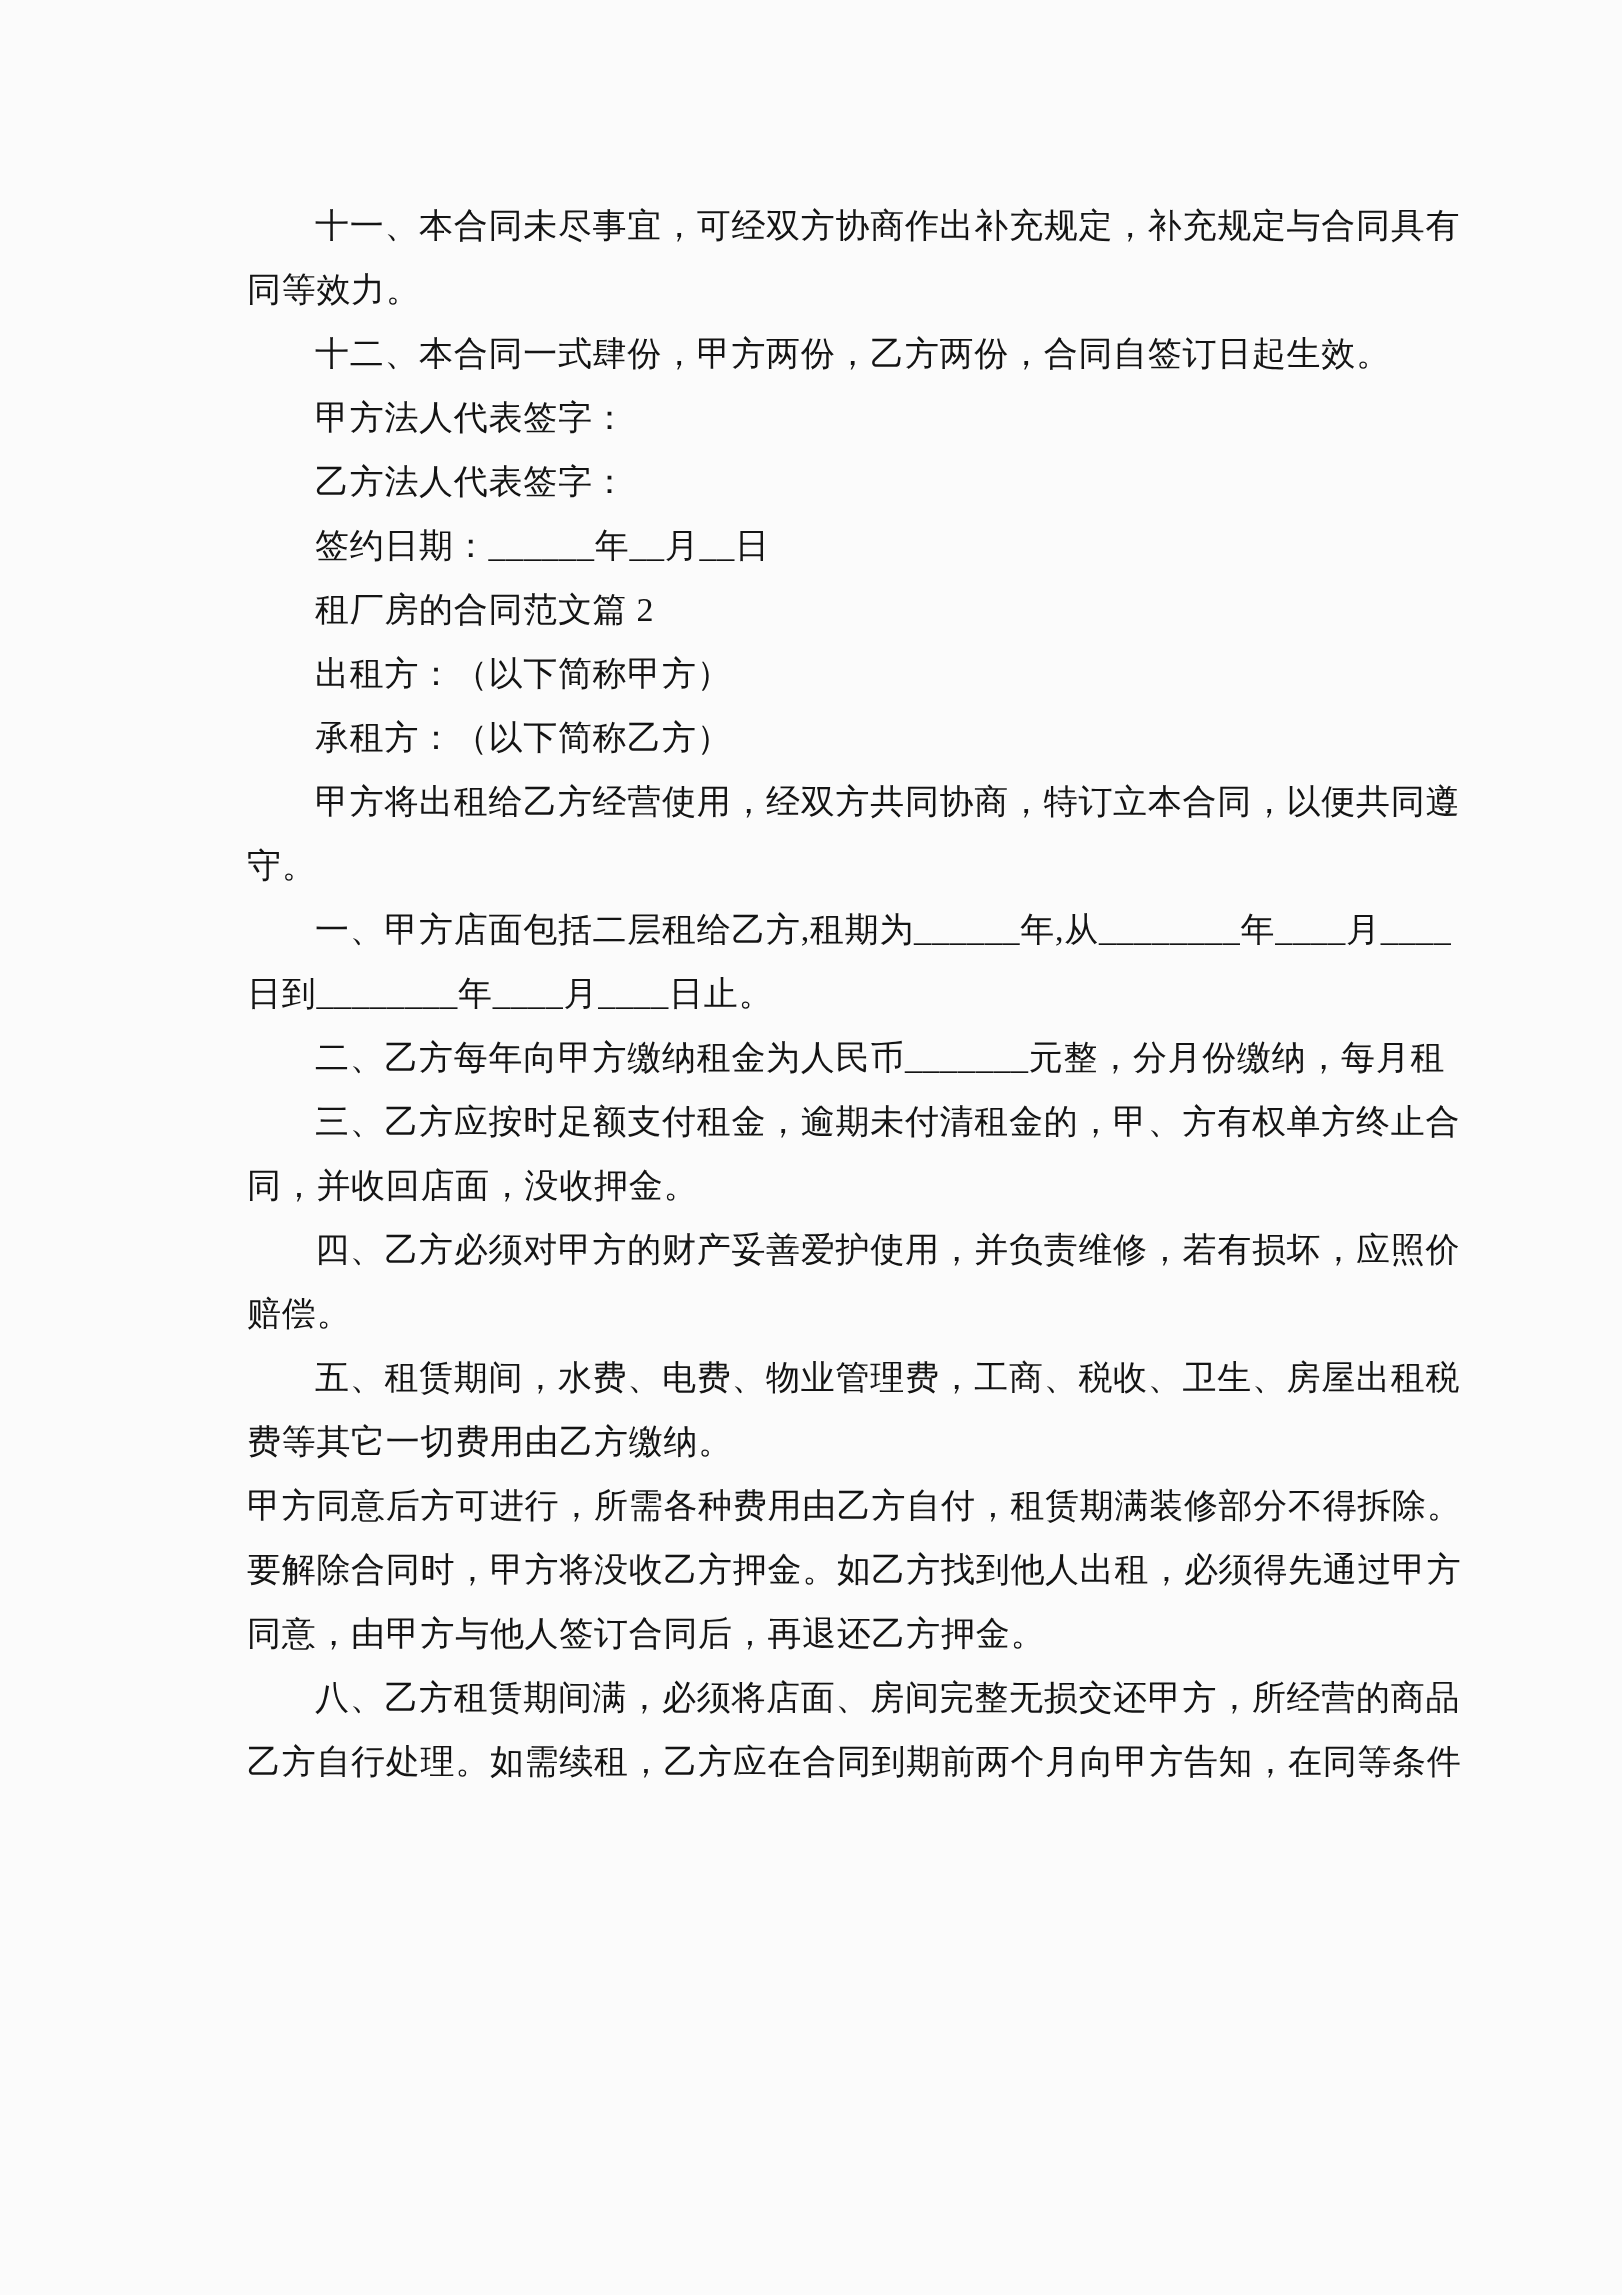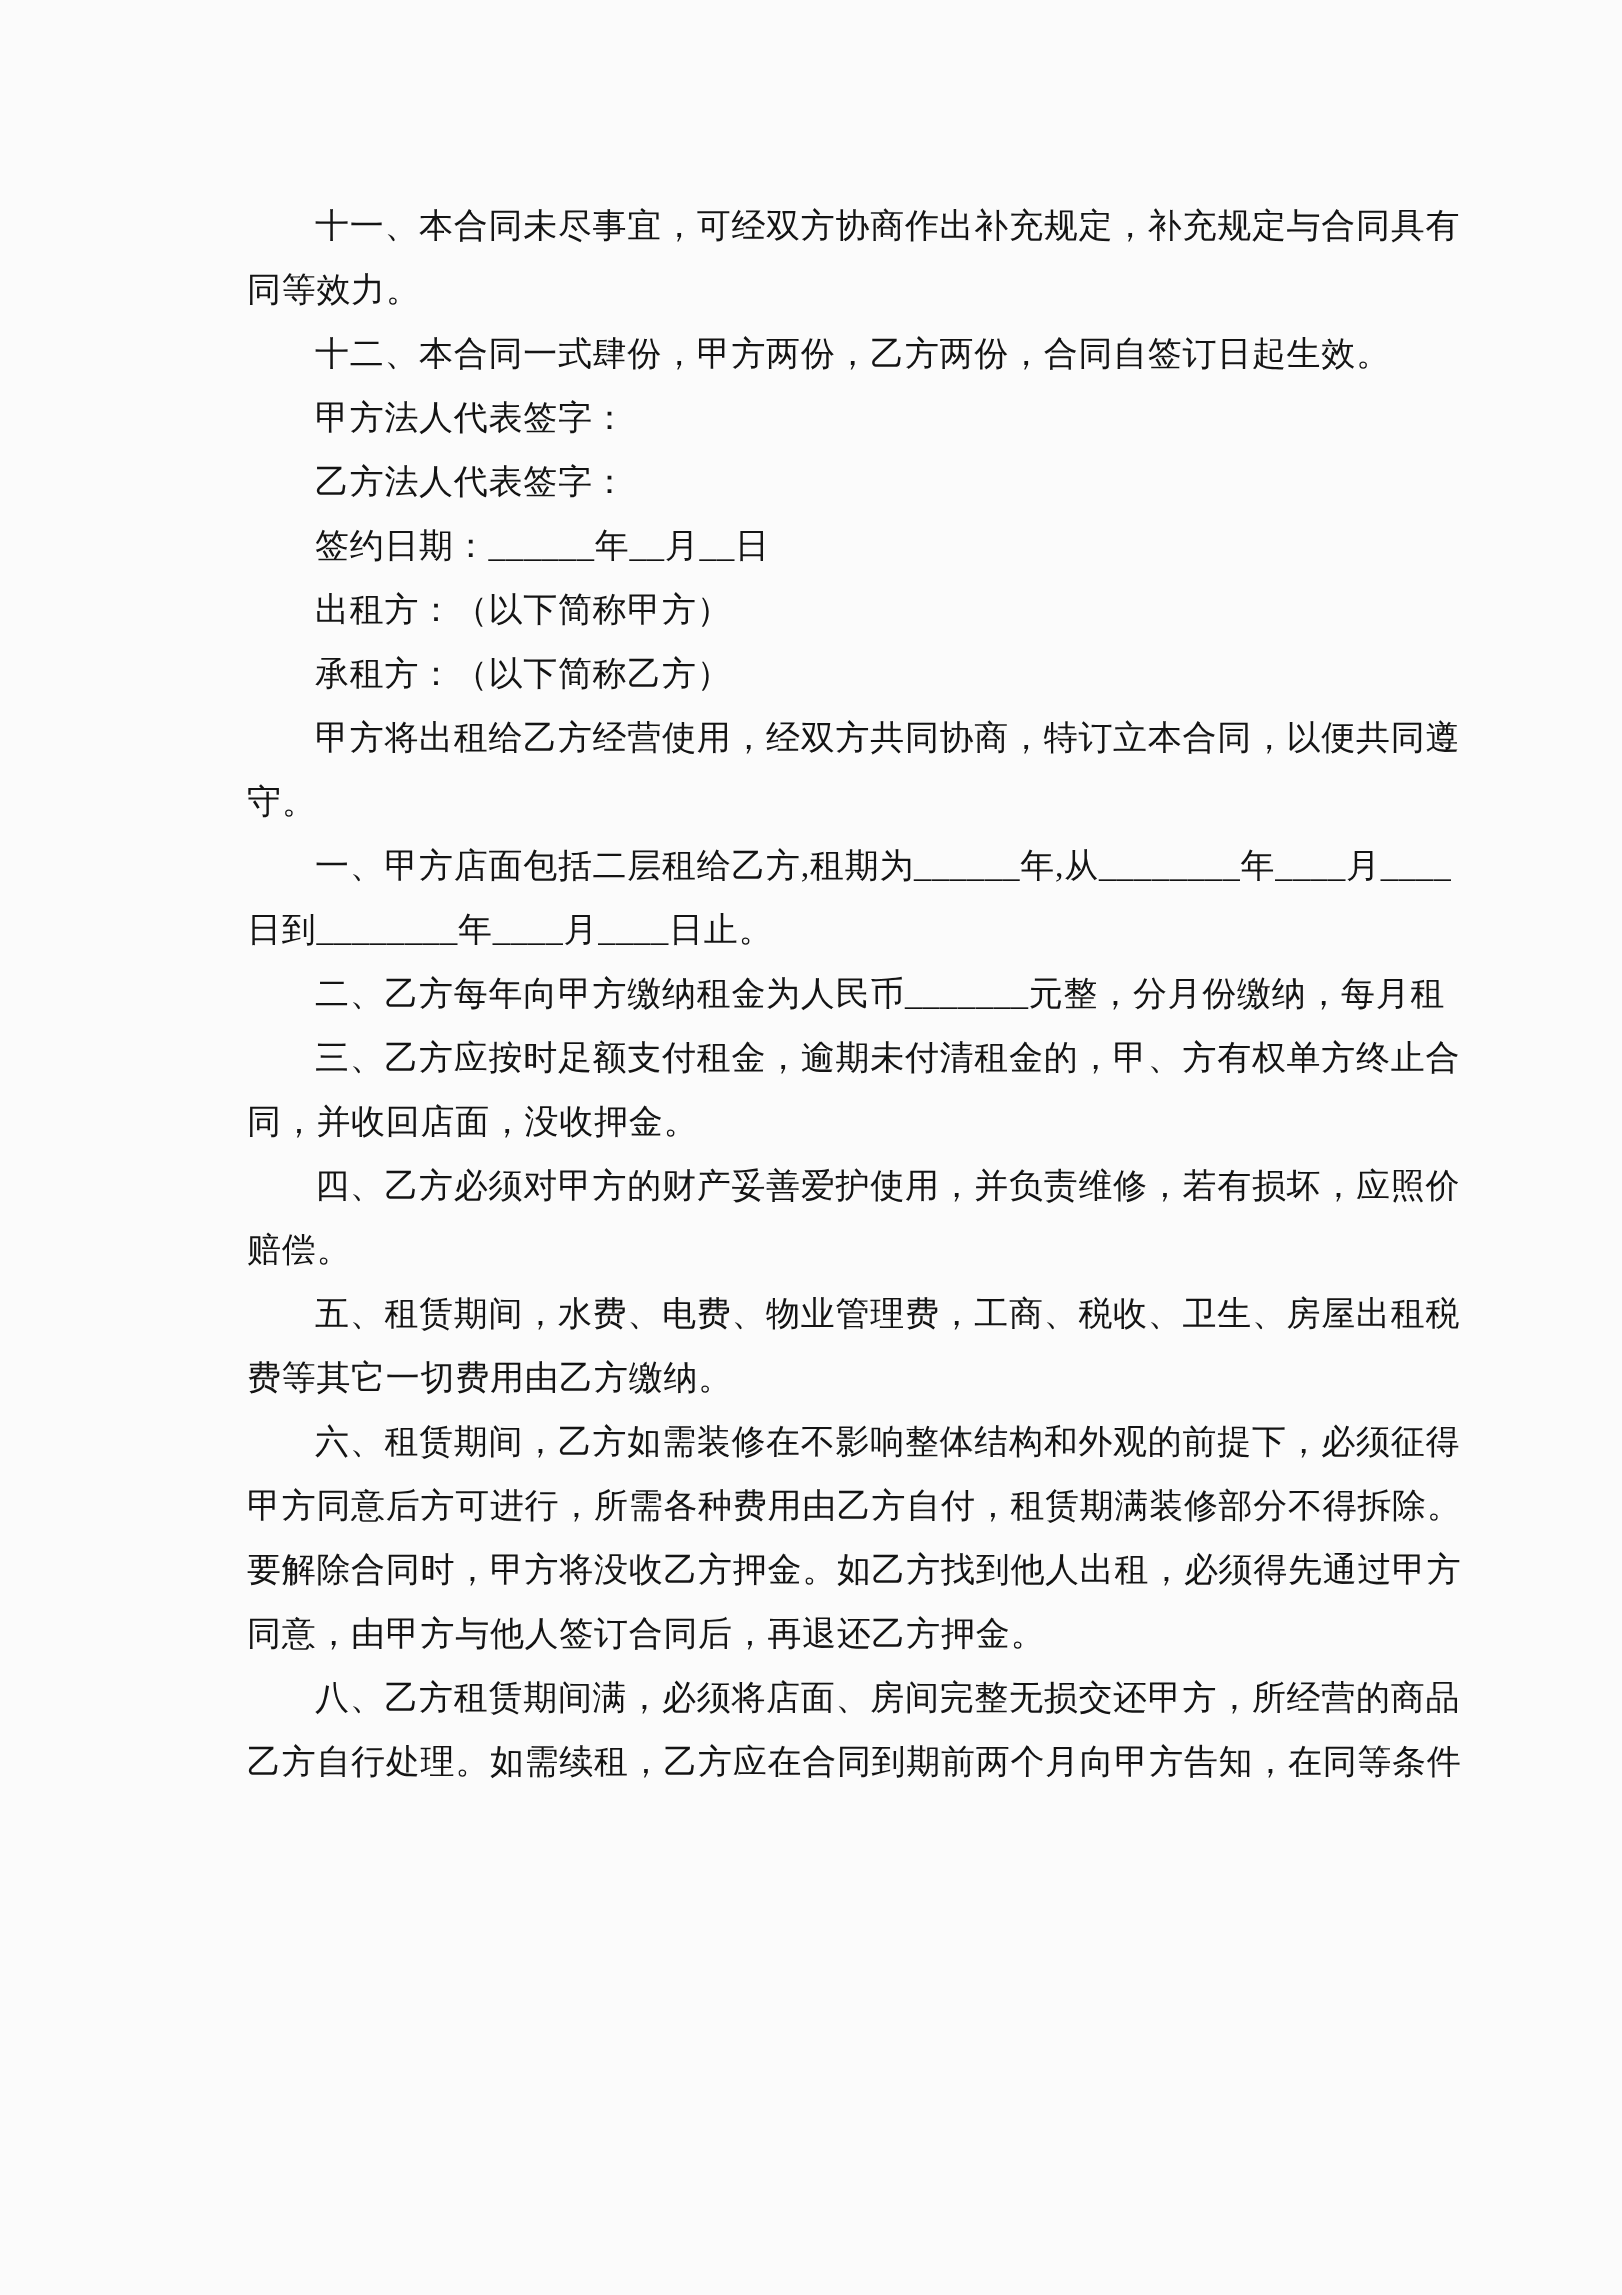--- a/index.html
+++ b/index.html
@@ -44,34 +44,34 @@
 <body>
 
 <div class="page">
   <div class="doc">
     <div class="line indent">十一、本合同未尽事宜，可经双方协商作出补充规定，补充规定与合同具有</div>
     <div class="line">同等效力。</div>
     <div class="line indent">十二、本合同一式肆份，甲方两份，乙方两份，合同自签订日起生效。</div>
     <div class="line indent">甲方法人代表签字：</div>
     <div class="line indent">乙方法人代表签字：</div>
     <div class="line indent">签约日期：______年__月__日</div>
+    <div class="line indent">租厂房的合同范文篇 2</div>
     <div class="line indent">出租方：（以下简称甲方）</div>
     <div class="line indent">承租方：（以下简称乙方）</div>
     <div class="line indent">甲方将出租给乙方经营使用，经双方共同协商，特订立本合同，以便共同遵</div>
     <div class="line">守。</div>
     <div class="line indent">一、甲方店面包括二层租给乙方,租期为______年,从________年____月____</div>
     <div class="line">日到________年____月____日止。</div>
     <div class="line indent">二、乙方每年向甲方缴纳租金为人民币_______元整，分月份缴纳，每月租</div>
     <div class="line indent">三、乙方应按时足额支付租金，逾期未付清租金的，甲、方有权单方终止合</div>
     <div class="line">同，并收回店面，没收押金。</div>
     <div class="line indent">四、乙方必须对甲方的财产妥善爱护使用，并负责维修，若有损坏，应照价</div>
     <div class="line">赔偿。</div>
     <div class="line indent">五、租赁期间，水费、电费、物业管理费，工商、税收、卫生、房屋出租税</div>
     <div class="line">费等其它一切费用由乙方缴纳。</div>
-    <div class="line indent">六、租赁期间，乙方如需装修在不影响整体结构和外观的前提下，必须征得</div>
     <div class="line">甲方同意后方可进行，所需各种费用由乙方自付，租赁期满装修部分不得拆除。</div>
     <div class="line">要解除合同时，甲方将没收乙方押金。如乙方找到他人出租，必须得先通过甲方</div>
     <div class="line">同意，由甲方与他人签订合同后，再退还乙方押金。</div>
     <div class="line indent">八、乙方租赁期间满，必须将店面、房间完整无损交还甲方，所经营的商品</div>
     <div class="line">乙方自行处理。如需续租，乙方应在合同到期前两个月向甲方告知，在同等条件</div>
   </div>
 </div>
 
 
 </body></html>

